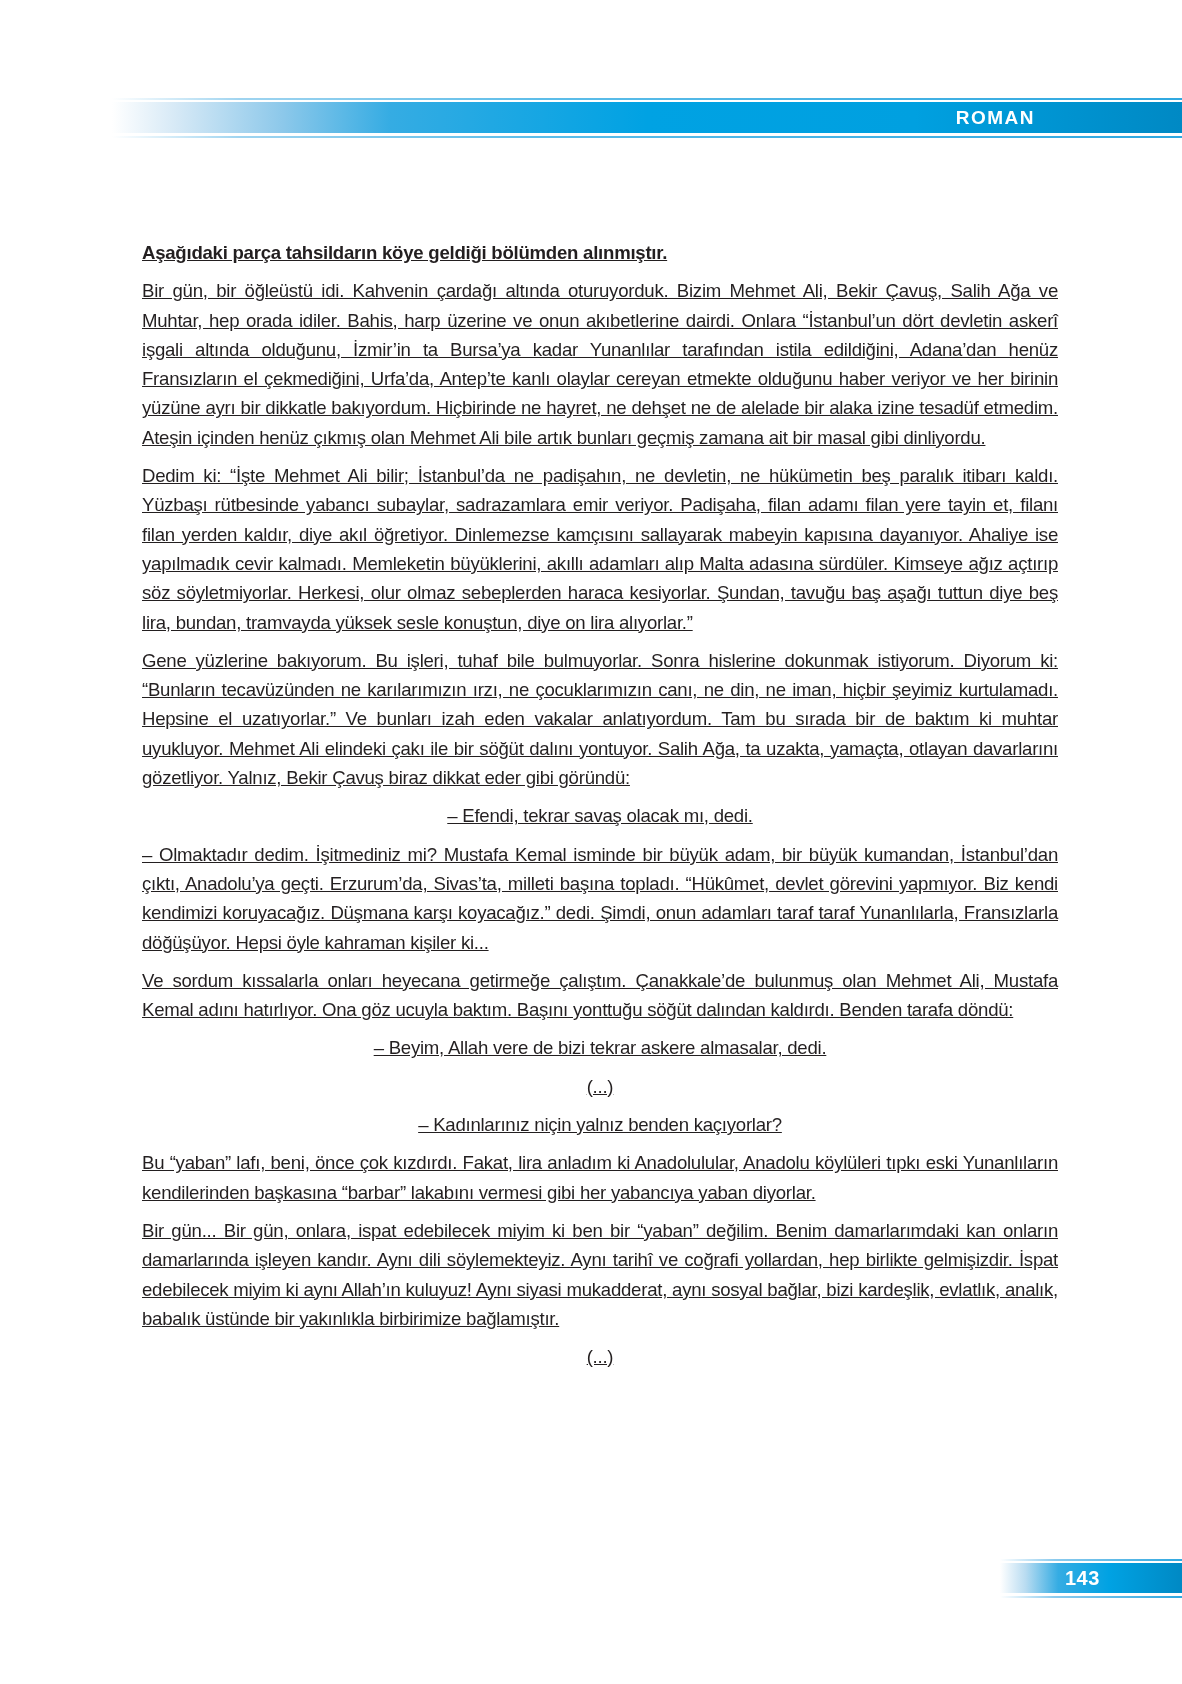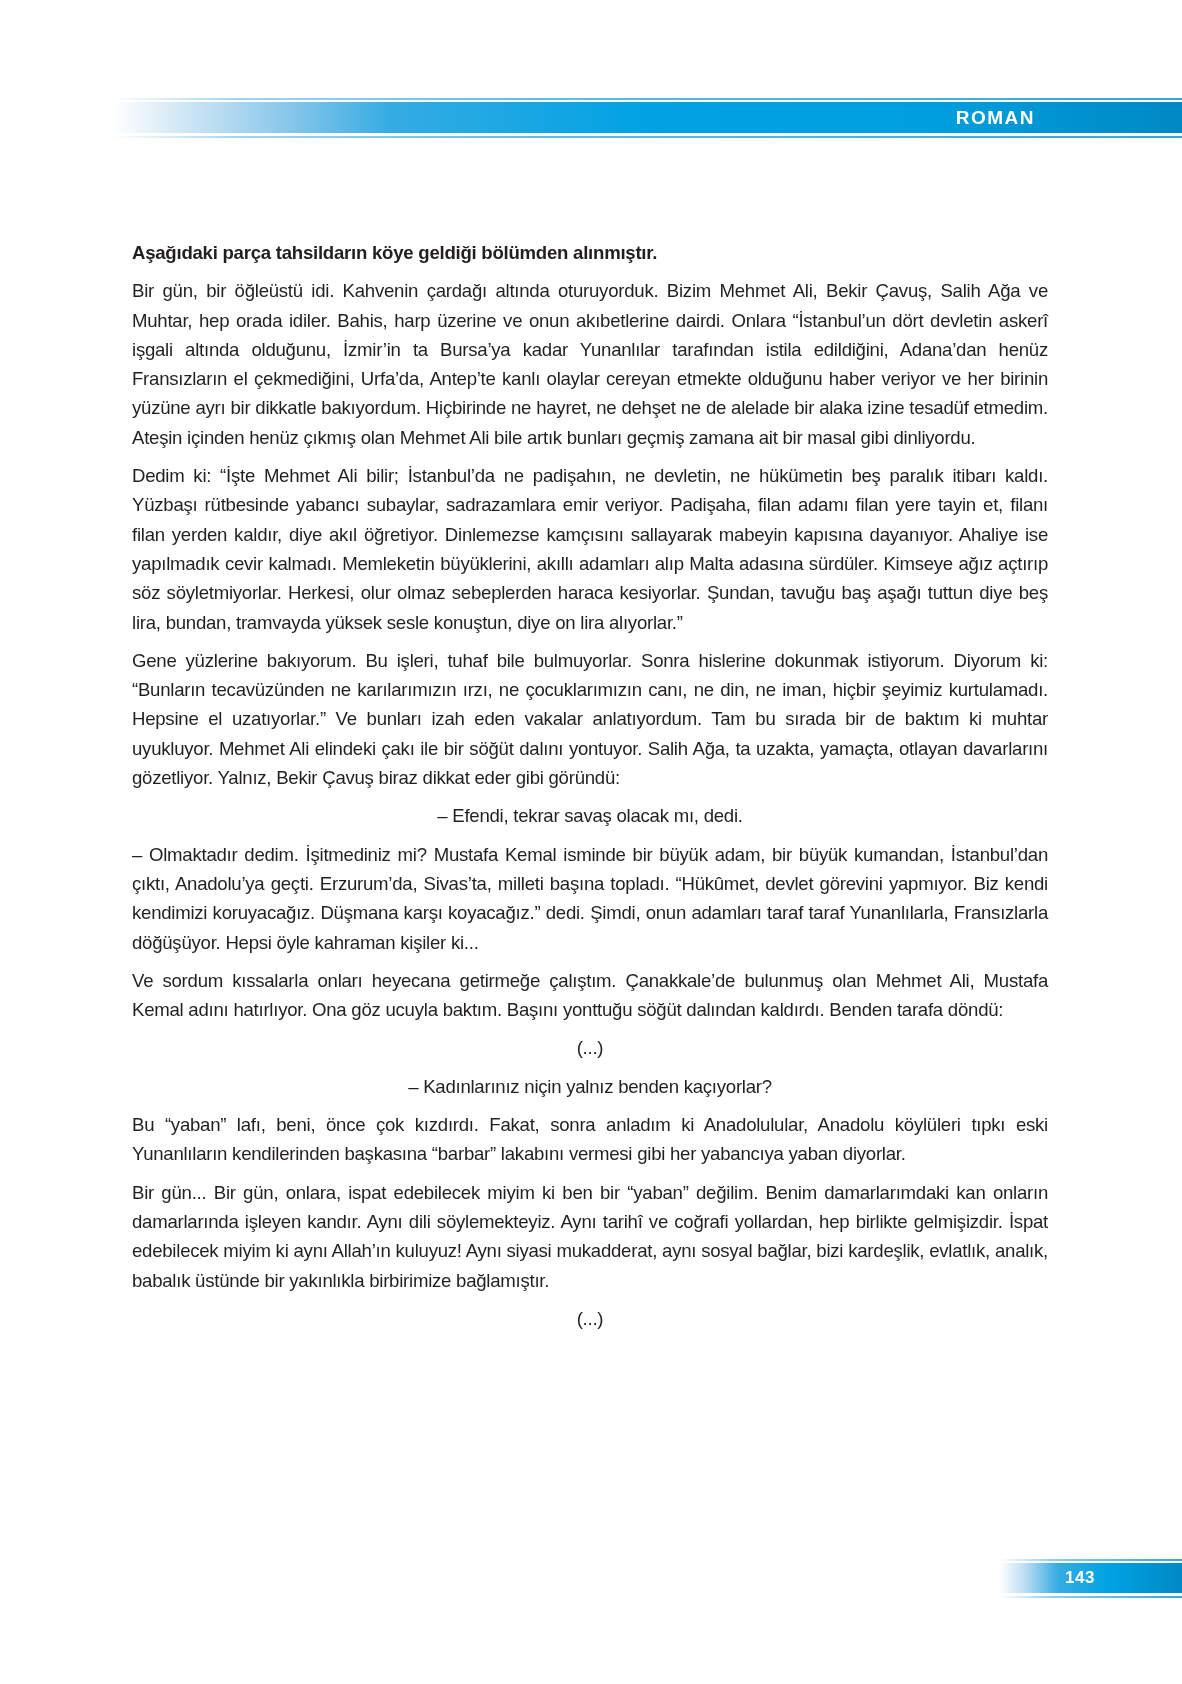--- a/index.html
+++ b/index.html
@@ -41,23 +41,24 @@
       height: 31px;
       line-height: 31px;
       color: #ffffff;
       font-weight: bold;
       font-size: 19px;
       letter-spacing: 1.5px;
     }
     
     .content {
       position: absolute;
-      left: 132px;
+      left: 142px;
       width: 916px;
       top: 238px;
+      text-decoration: underline;
     }
     .p {
       font-size: 18.6px;
       line-height: 29.3px;
       text-align: justify;
       margin: 0 0 9px 0;
       text-indent: 0;
       letter-spacing: -0.25px;
     }
     .p.indent {
@@ -90,21 +91,21 @@
       background: linear-gradient(to right, rgba(255,255,255,0) 0%, #8ccbee 30%, #2fa8e0 100%);
     }
     .page-number {
       position: absolute;
       left: 1065px;
       top: 1563px;
       height: 30px;
       line-height: 30px;
       color: #ffffff;
       font-weight: bold;
-      font-size: 17px;
+      font-size: 20px;
       letter-spacing: 0.5px;
     }
   </style>
 </head>
 <body>
 
 <div>
   <div class="header-line-top"></div>
   <div class="header-bar"></div>
   <div class="header-line-bottom"></div>
@@ -112,23 +113,24 @@
 </div>
 
 <div class="content">
   <p class="p lead">Aşağıdaki parça tahsildarın köye geldiği bölümden alınmıştır.</p>
   <p class="p indent">Bir gün, bir öğleüstü idi. Kahvenin çardağı altında oturuyorduk. Bizim Mehmet Ali, Bekir Çavuş, Salih Ağa ve Muhtar, hep orada idiler. Bahis, harp üzerine ve onun akıbetlerine dairdi. Onlara “İstanbul’un dört devletin askerî işgali altında olduğunu, İzmir’in ta Bursa’ya kadar Yunanlılar tarafından istila edildiğini, Adana’dan henüz Fransızların el çekmediğini, Urfa’da, Antep’te kanlı olaylar cereyan etmekte olduğunu haber veriyor ve her birinin yüzüne ayrı bir dikkatle bakıyordum. Hiçbirinde ne hayret, ne dehşet ne de alelade bir alaka izine tesadüf etmedim. Ateşin içinden henüz çıkmış olan Mehmet Ali bile artık bunları geçmiş zamana ait bir masal gibi dinliyordu.</p>
   <p class="p indent">Dedim ki: “İşte Mehmet Ali bilir; İstanbul’da ne padişahın, ne devletin, ne hükümetin beş paralık itibarı kaldı. Yüzbaşı rütbesinde yabancı subaylar, sadrazamlara emir veriyor. Padişaha, filan adamı filan yere tayin et, filanı filan yerden kaldır, diye akıl öğretiyor. Dinlemezse kamçısını sallayarak mabeyin kapısına dayanıyor. Ahaliye ise yapılmadık cevir kalmadı. Memleketin büyüklerini, akıllı adamları alıp Malta adasına sürdüler. Kimseye ağız açtırıp söz söyletmiyorlar. Herkesi, olur olmaz sebeplerden haraca kesiyorlar. Şundan, tavuğu baş aşağı tuttun diye beş lira, bundan, tramvayda yüksek sesle konuştun, diye on lira alıyorlar.”</p>
   <p class="p indent">Gene yüzlerine bakıyorum. Bu işleri, tuhaf bile bulmuyorlar. Sonra hislerine dokunmak istiyorum. Diyorum ki: “Bunların tecavüzünden ne karılarımızın ırzı, ne çocuklarımızın canı, ne din, ne iman, hiçbir şeyimiz kurtulamadı. Hepsine el uzatıyorlar.” Ve bunları izah eden vakalar anlatıyordum. Tam bu sırada bir de baktım ki muhtar uyukluyor. Mehmet Ali elindeki çakı ile bir söğüt dalını yontuyor. Salih Ağa, ta uzakta, yamaçta, otlayan davarlarını gözetliyor. Yalnız, Bekir Çavuş biraz dikkat eder gibi göründü:</p>
   <p class="p indent short">– Efendi, tekrar savaş olacak mı, dedi.</p>
   <p class="p indent">– Olmaktadır dedim. İşitmediniz mi? Mustafa Kemal isminde bir büyük adam, bir büyük kumandan, İstanbul’dan çıktı, Anadolu’ya geçti. Erzurum’da, Sivas’ta, milleti başına topladı. “Hükûmet, devlet görevini yapmıyor. Biz kendi kendimizi koruyacağız. Düşmana karşı koyacağız.” dedi. Şimdi, onun adamları taraf taraf Yunanlılarla, Fransızlarla döğüşüyor. Hepsi öyle kahraman kişiler ki...</p>
   <p class="p indent">Ve sordum kıssalarla onları heyecana getirmeğe çalıştım. Çanakkale’de bulunmuş olan Mehmet Ali, Mustafa Kemal adını hatırlıyor. Ona göz ucuyla baktım. Başını yonttuğu söğüt dalından kaldırdı. Benden tarafa döndü:</p>
+  <p class="p indent short">– Beyim, Allah vere de bizi tekrar askere almasalar, dedi.</p>
   <p class="p indent short">(...)</p>
   <p class="p indent short">– Kadınlarınız niçin yalnız benden kaçıyorlar?</p>
-  <p class="p indent">Bu “yaban” lafı, beni, önce çok kızdırdı. Fakat, sonra anladım ki Anadolulular, Anadolu köylüleri tıpkı eski Yunanlıların kendilerinden başkasına “barbar” lakabını vermesi gibi her yabancıya yaban diyorlar.</p>
+  <p class="p indent">Bu “yaban” lafı, beni, önce çok kızdırdı. Fakat, lira anladım ki Anadolulular, Anadolu köylüleri tıpkı eski Yunanlıların kendilerinden başkasına “barbar” lakabını vermesi gibi her yabancıya yaban diyorlar.</p>
   <p class="p indent">Bir gün... Bir gün, onlara, ispat edebilecek miyim ki ben bir “yaban” değilim. Benim damarlarımdaki kan onların damarlarında işleyen kandır. Aynı dili söylemekteyiz. Aynı tarihî ve coğrafi yollardan, hep birlikte gelmişizdir. İspat edebilecek miyim ki aynı Allah’ın kuluyuz! Aynı siyasi mukadderat, aynı sosyal bağlar, bizi kardeşlik, evlatlık, analık, babalık üstünde bir yakınlıkla birbirimize bağlamıştır.</p>
   <p class="p indent short">(...)</p>
 </div>
 
 <div>
   <div class="footer-line-top"></div>
   <div class="footer-bar"></div>
   <div class="footer-line-bottom"></div>
   <div class="page-number">143</div>
 </div>

